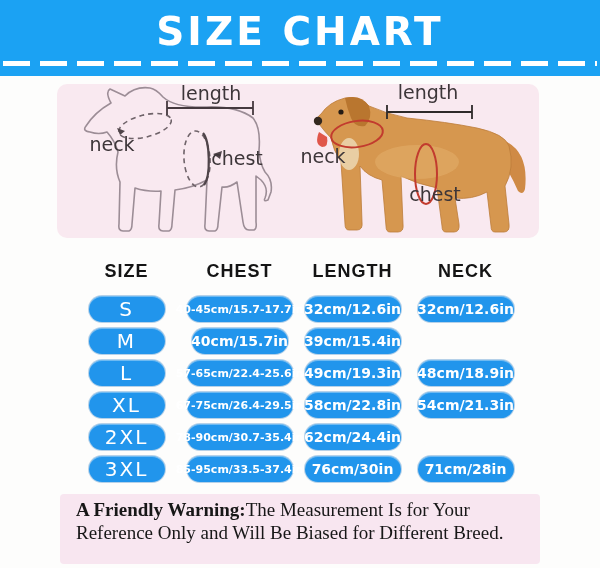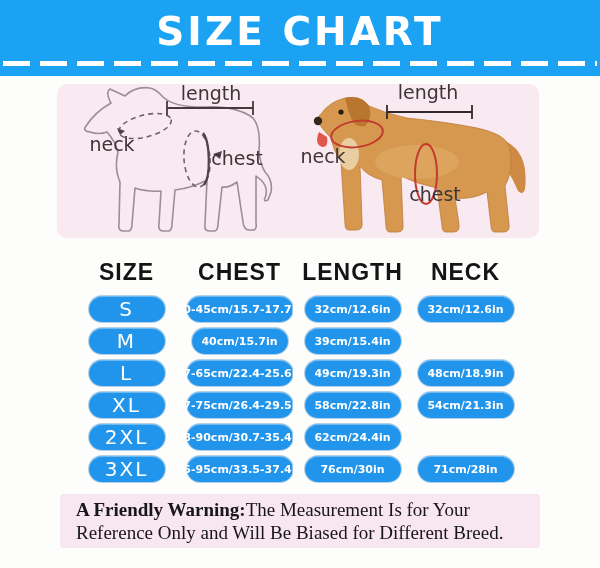--- a/index.html
+++ b/index.html
@@ -32,37 +32,37 @@
   .diag-label { font-family:"DejaVu Sans", sans-serif; fill:#3d3639; }
 
   
   .size-table { position:absolute; left:70px; top:259px; width:452px; }
   .thead, .trow {
     display:grid; grid-template-columns:113px 113px 113px 113px; align-items:center;
   }
   .thead { height:24px; margin-bottom:10px; }
   .th {
     text-align:center; font-family:"Liberation Sans", sans-serif;
-    font-weight:bold; font-size:23px; letter-spacing:1px; color:#141414;
+    font-weight:bold; font-size:18px; letter-spacing:1px; color:#141414;
   }
   .trow { height:32px; }
   .pill {
     background:#2195ec; color:#ffffff; border-radius:13px; height:26px;
     display:flex; align-items:center; justify-content:center;
     margin:0 auto; white-space:nowrap;
     box-shadow: inset 0 1px 0 rgba(255,255,255,.35), 0 0 0 1px rgba(18,110,190,.30);
     font-family:"DejaVu Sans", sans-serif;
   }
   .pill-size  { width:76px;  font-size:20px; font-weight:normal; letter-spacing:2px; }
   .pill-chest { width:106px; font-size:11px; font-weight:bold; }
-  .pill-mid   { width:96px;  font-size:11px; font-weight:bold; }
+  .pill-mid   { width:96px;  font-size:14px; font-weight:bold; }
 
   
   .warning {
-    position:absolute; left:60px; top:494px; width:480px; height:54px;
+    position:absolute; left:60px; top:494px; width:480px; height:70px;
     box-sizing:border-box; padding:4px 14px 0 16px;
     background:#f8e6f0; border-radius:4px;
     font-family:"Liberation Serif", serif; font-size:19px; line-height:23px;
     color:#171717;
   }
   .warning .wlabel { font-weight:bold; }
 </style>
 </head>
 <body>
 

